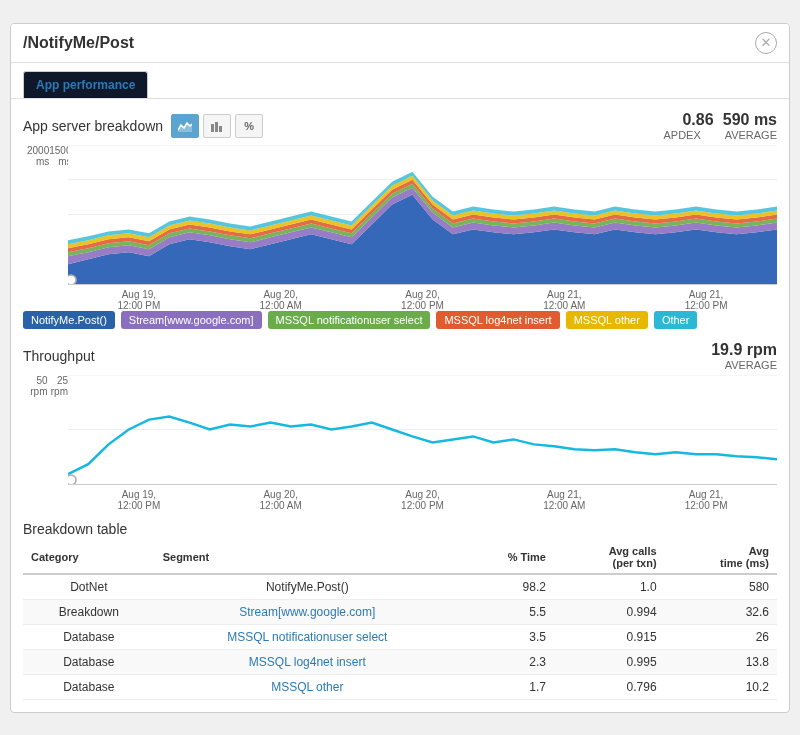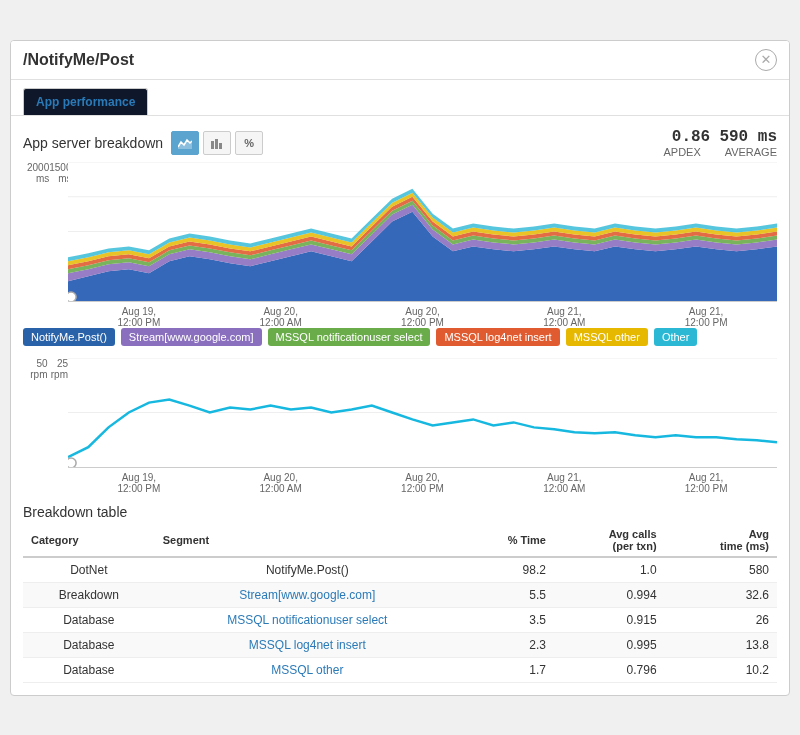--- a/index.html
+++ b/index.html
@@ -80,21 +80,20 @@
     }
     .section-meta {
       text-align: right;
       font-size: 11px;
       color: #666;
     }
     .section-meta .big-num {
       font-size: 16px;
       color: #333;
       font-weight: bold;
-      font-family: Liberation Mono, monospace;
     }
     .toolbar-icons {
       display: flex;
       gap: 4px;
       margin-left: 8px;
     }
     .toolbar-icon {
       width: 28px;
       height: 24px;
       border: 1px solid #ccc;
@@ -355,20 +354,28 @@
     <div class="legend">
       <span class="legend-item" style="background:#2962a8;">NotifyMe.Post()</span>
       <span class="legend-item" style="background:#8b6fbf;">Stream[www.google.com]</span>
       <span class="legend-item" style="background:#6aab4a;">MSSQL notificationuser select</span>
       <span class="legend-item" style="background:#e05c30;">MSSQL log4net insert</span>
       <span class="legend-item" style="background:#e6b800;">MSSQL other</span>
       <span class="legend-item" style="background:#2ab8d4;">Other</span>
     </div>
 
     <div class="section-throughput">
+      <div class="section-header">
+        <span class="section-title">Throughput</span>
+        <div class="section-meta">
+          <span class="big-num">19.9 rpm</span>
+          <br>
+          <span>AVERAGE</span>
+        </div>
+      </div>
 
       <div class="chart-container" style="height: 130px;">
         <div class="y-labels" style="bottom: 20px;">
           <span>50 rpm</span>
           <span>25 rpm</span>
           <span></span>
         </div>
         <div class="chart-area" style="height: 110px; border-bottom: 1px solid #ccc; background: #fff; overflow: hidden;">
           <svg width="100%" height="100%" viewBox="0 0 700 110" preserveAspectRatio="none">
             <line x1="0" y1="0" x2="700" y2="0" stroke="#eee" stroke-width="1"></line>

